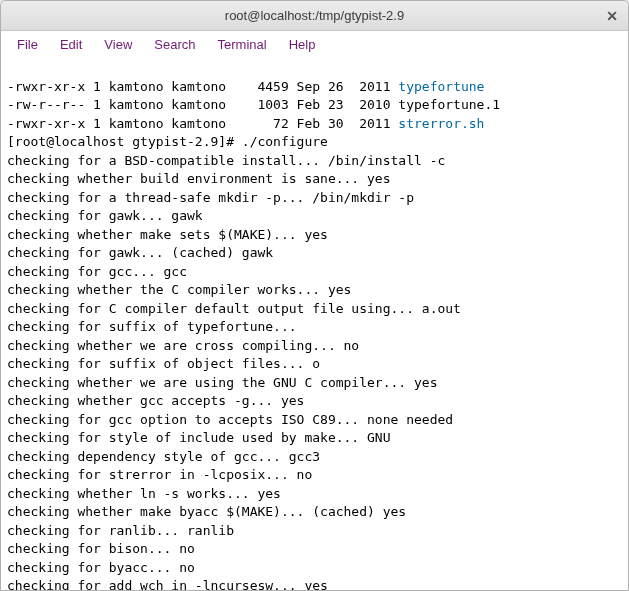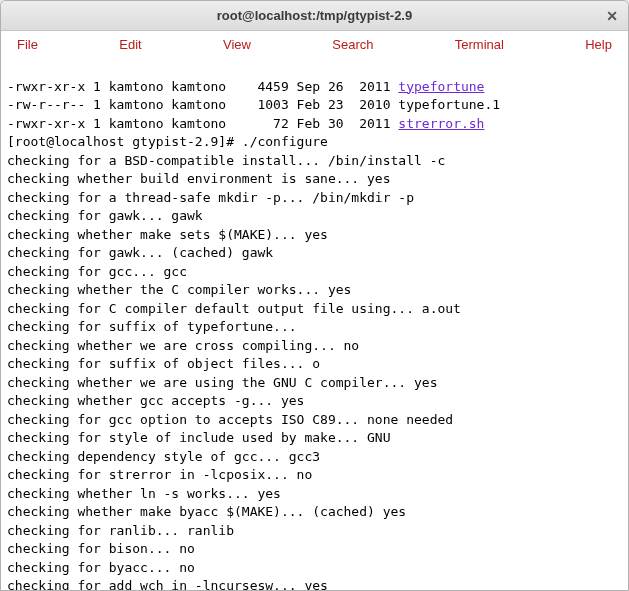--- a/index.html
+++ b/index.html
@@ -29,21 +29,21 @@
       background: linear-gradient(#ededed, #dcdcdc);
       border-bottom: 1px solid #c6c6c6;
       border-radius: 6px 6px 0 0;
       display: flex;
       align-items: center;
       position: relative;
     }
     .title {
       flex: 1;
       text-align: center;
-      font-weight: bold;
+      font-weight: normal;
       font-size: 13px;
       color: #3b3b3b;
     }
     .close-btn {
       position: absolute;
       right: 8px;
       top: 50%;
       transform: translateY(-50%);
       width: 16px;
       height: 16px;
@@ -56,39 +56,38 @@
       font-weight: bold;
     }
     .menubar {
       height: 26px;
       background: #ffffff;
       display: flex;
       align-items: center;
       padding: 0 6px;
       gap: 2px;
       font-size: 13px;
-      color: #b91c1c;
-      justify-content: space-between;
+      color: #701a75;
     }
     .menuitem {
       padding: 3px 10px;
       cursor: pointer;
     }
     .terminal {
       flex: 1;
       background: #ffffff;
       font-family: "DejaVu Sans Mono", "Liberation Mono", monospace;
       font-size: 13px;
       line-height: 18.5px;
       color: #000000;
       padding: 2px 6px;
       overflow: hidden;
       white-space: pre;
     }
-    .green { color: #6d28d9; text-decoration: underline; }
+    .green { color: #0369a1; }
     .line { white-space: pre; }
   </style>
 </head>
 <body>
 
 <div class="window">
   <div class="titlebar">
     <div class="title">root@localhost:/tmp/gtypist-2.9</div>
     <div class="close-btn">✕</div>
   </div>

